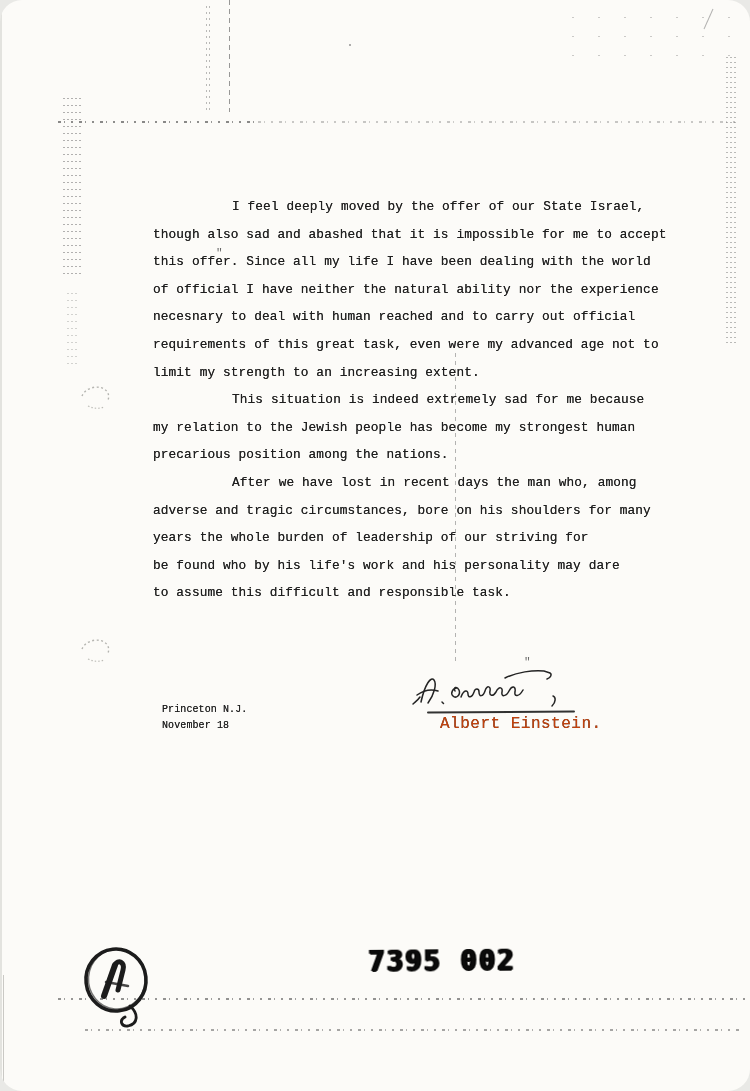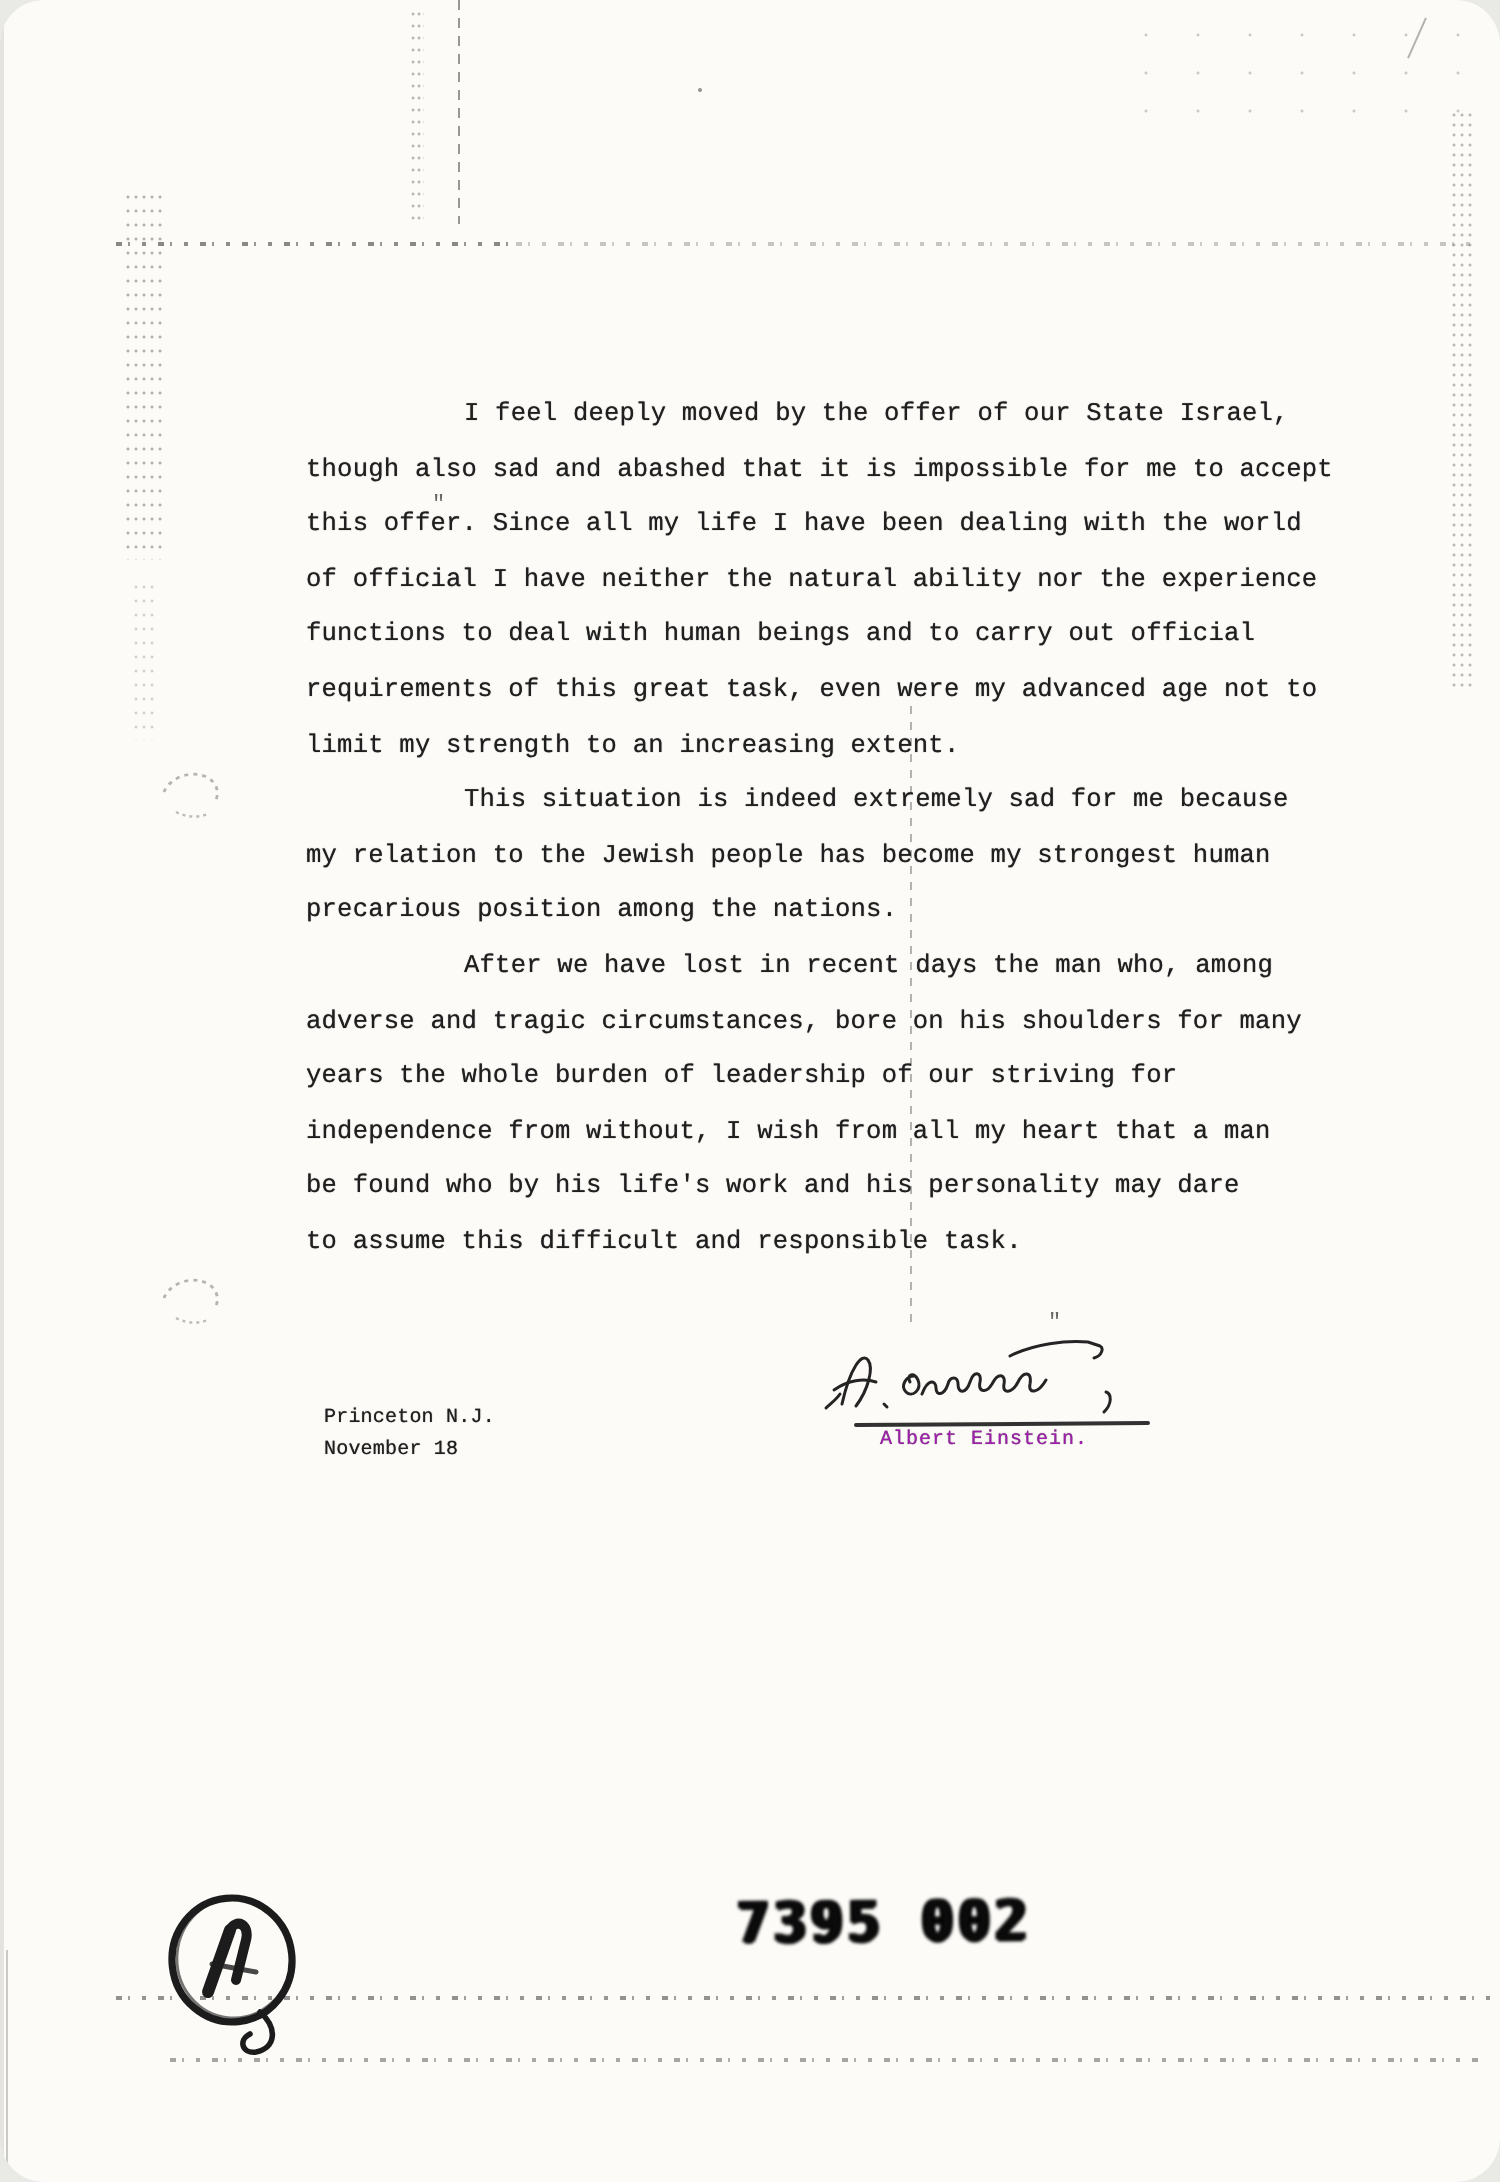--- a/index.html
+++ b/index.html
@@ -30,22 +30,22 @@
     position:absolute;left:162px;top:702px;
     font-size:10px;line-height:15.5px;letter-spacing:.1px;color:#1f1f1f;
     text-shadow:0 0 .45px rgba(20,20,20,.8);white-space:nowrap;
   }
   .sig-svg{position:absolute;left:405px;top:666px;}
   .sig-underline{
     position:absolute;left:427px;top:711px;width:148px;height:2px;
     background:#1c1c1c;transform:rotate(-.4deg);border-radius:1px;opacity:.9;
   }
   .sig-typed{
-    position:absolute;left:440px;top:715px;font-size:10px;letter-spacing:.5px;
-    color:#a21caf;text-shadow:0 0 .45px rgba(20,20,20,.8);white-space:nowrap;
+    position:absolute;left:440px;top:715px;font-size:16px;letter-spacing:.5px;
+    color:#c2410c;text-shadow:0 0 .45px rgba(20,20,20,.8);white-space:nowrap;
   }
 
   
   .stamp-number{
     position:absolute;left:374px;top:946px;
     font-family:"DejaVu Sans Mono",monospace;font-weight:bold;
     font-size:25px;letter-spacing:2px;color:#0b0b0b;
     transform:scale(1.08,1.12) rotate(-.5deg);
     filter:blur(.7px);
     text-shadow:1.2px 0 0 #000,-1.2px 0 0 #000,0 1px 0 #000;
@@ -106,30 +106,29 @@
   <svg class="margin-curl" style="left:76px;top:633px;" width="42" height="38" viewBox="0 0 42 38">
     <path d="M6,16 a13,10 -15 1 1 26,4" fill="none" stroke="#8f8f8a" stroke-width="1.4" stroke-dasharray="2 2.5"></path>
     <path d="M12,26 q8,4 16,1" fill="none" stroke="#9a9a94" stroke-width="1.2" stroke-dasharray="1.5 2"></path>
   </svg>
 
   <div class="letter">
     <div class="ln indent">I feel deeply moved by the offer of our State Israel,</div>
     <div class="ln">though also sad and abashed that it is impossible for me to accept</div>
     <div class="ln">this offer. Since all my life I have been dealing with the world</div>
     <div class="ln">of official I have neither the natural ability nor the experience</div>
-    <div class="ln">functions to deal with human beings and to carry out official</div>
+    <div class="ln">necesnary to deal with human reached and to carry out official</div>
     <div class="ln">requirements of this great task, even were my advanced age not to</div>
     <div class="ln">limit my strength to an increasing extent.</div>
     <div class="ln indent">This situation is indeed extremely sad for me because</div>
     <div class="ln">my relation to the Jewish people has become my strongest human</div>
     <div class="ln">precarious position among the nations.</div>
     <div class="ln indent">After we have lost in recent days the man who, among</div>
     <div class="ln">adverse and tragic circumstances, bore on his shoulders for many</div>
     <div class="ln">years the whole burden of leadership of our striving for</div>
-    <div class="ln">independence from without, I wish from all my heart that a man</div>
     <div class="ln">be found who by his life's work and his personality may dare</div>
     <div class="ln">to assume this difficult and responsible task.</div>
   </div>
 
   <div class="annot-quote" style="left:216px;top:247px;">"</div>
   <div class="annot-quote" style="left:524px;top:656px;">"</div>
 
   <div class="footer-block">
     <div>Princeton N.J.</div>
     <div>November 18</div>

